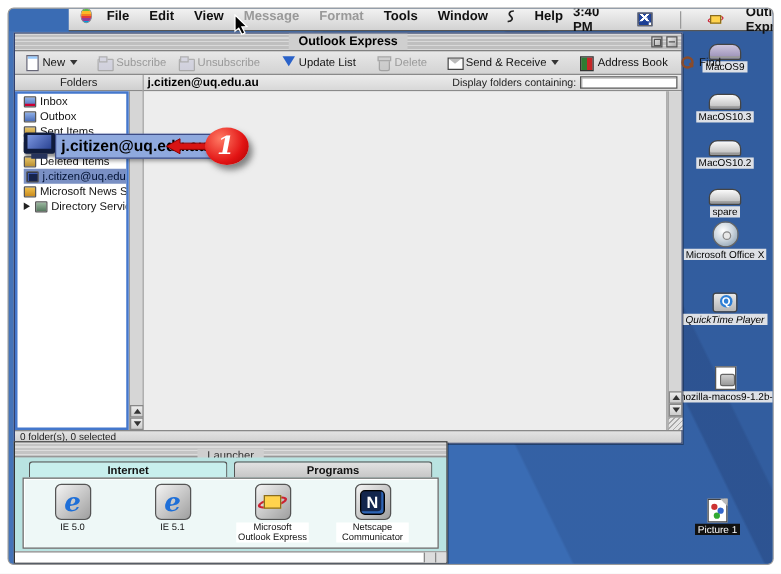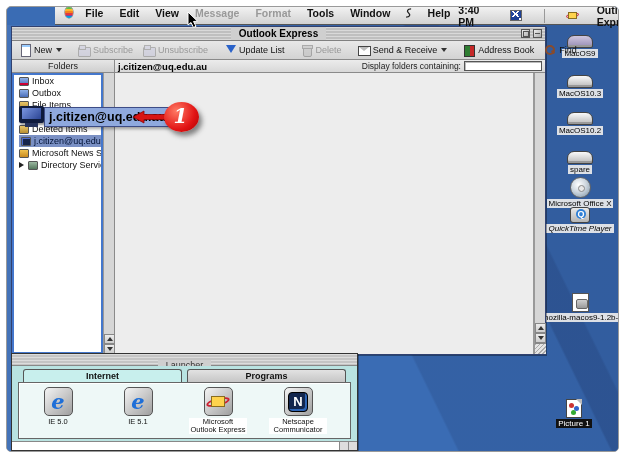--- a/index.html
+++ b/index.html
@@ -240,21 +240,21 @@
               <div class="frow">
                 <span class="fic tray red"></span>
                 <span>Inbox</span>
               </div>
               <div class="frow">
                 <span class="fic tray"></span>
                 <span>Outbox</span>
               </div>
               <div class="frow">
                 <span class="fic fold"></span>
-                <span>File Items</span>
+                <span>Sent Items</span>
               </div>
               <div class="frow">
                 <span class="fic fold"></span>
                 <span>Drafts</span>
               </div>
               <div class="frow">
                 <span class="fic fold"></span>
                 <span>Deleted Items</span>
               </div>
               <div class="frow">
@@ -300,20 +300,23 @@
                 </div>
               <div class="sbtn">
                   <span class="tri-dn"></span>
                 </div>
               <div class="grip"></div>
             </div>
           </div>
         </div>
       </div>
 
+      <div class="statusbar">
+        <span>0 folder(s), 0 selected</span>
+      </div>
     </div>
 
     <div class="callout">
       <div class="co-comp">
         <div class="mon"></div>
           <div class="scr"></div>
           <div class="base"></div>
       </div>
       <div class="co-text">j.citizen@uq.edu.au</div>
       <svg class="co-arrow" width="40" height="16" viewBox="0 0 40 16">
@@ -383,21 +386,21 @@
         <div class="dlabel">MacOS10.2</div>
       </div>
       <div class="dicon" style="top:120px">
         <div class="disk"></div>
         <div class="dlabel">spare</div>
       </div>
       <div class="dicon" style="top:146px">
         <div class="cd"></div>
         <div class="dlabel">Microsoft Office X</div>
       </div>
-      <div class="dicon" style="top:176px">
+      <div class="dicon" style="top:203px">
         <div class="qt"></div>
         <div class="dlabel alias">QuickTime Player</div>
       </div>
       <div class="dicon" style="top:262px">
         <div class="mozdisk"></div>
         <div class="dlabel">mozilla-macos9-1.2b-</div>
       </div>
     </div>
 
     <div class="pic1">

